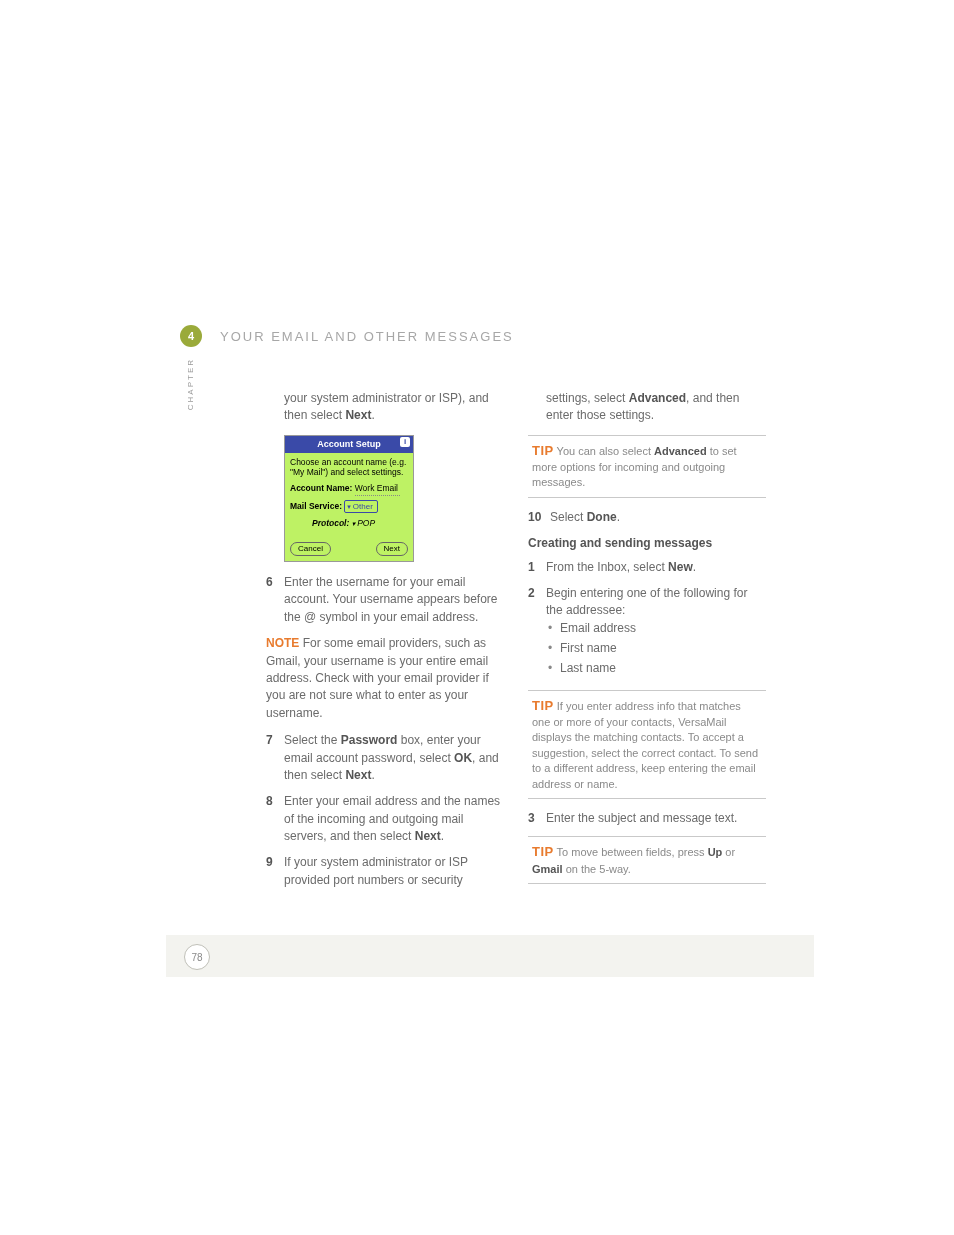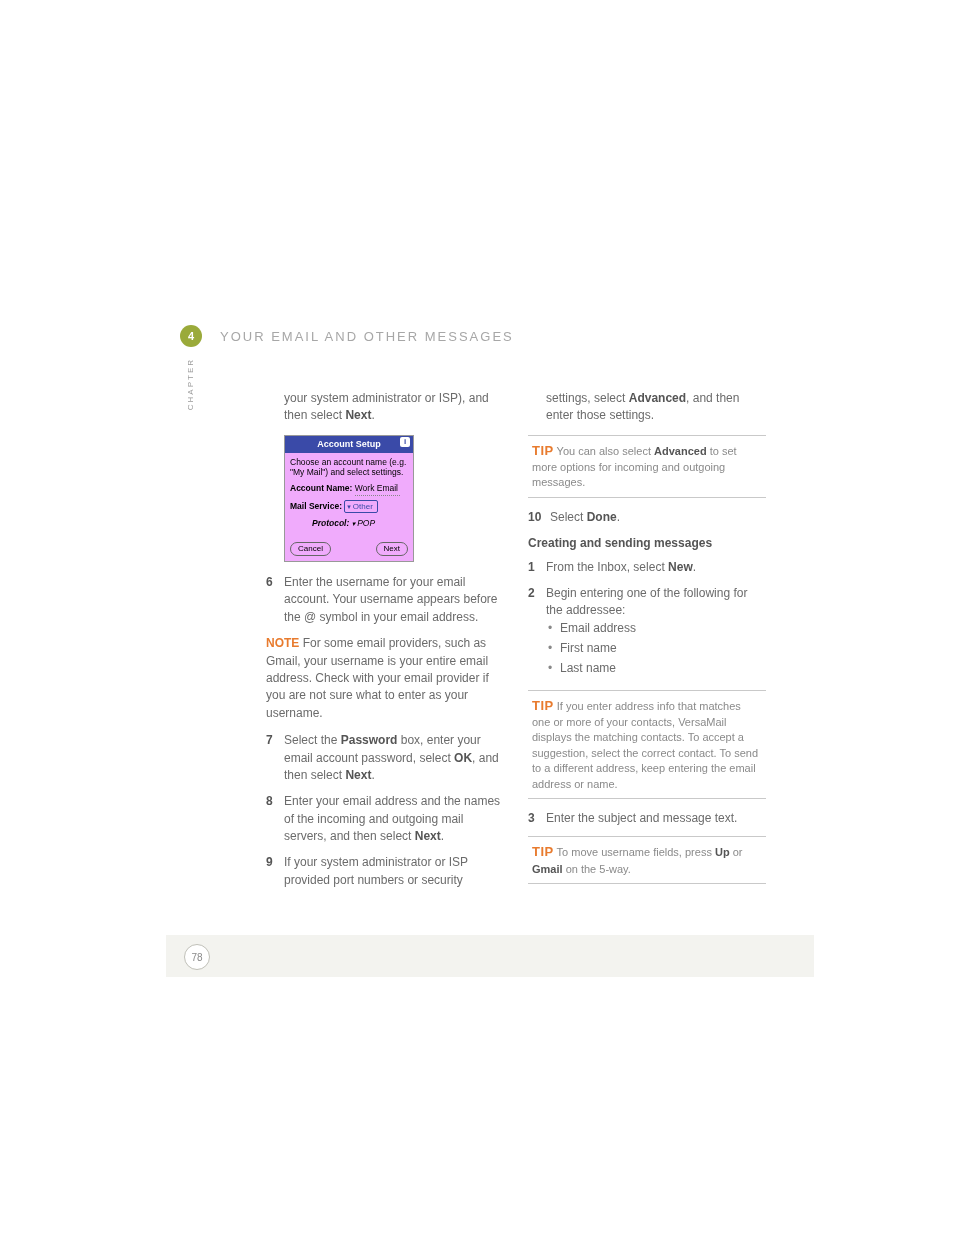--- a/index.html
+++ b/index.html
@@ -61,21 +61,21 @@
     line-height: 1.45;
     color: #6b6b6b;
   }
   .para { margin-bottom: 10px; }
   .bold { font-weight: bold; color: #555; }
   .note-label { color: #e87b2e; font-weight: bold; }
   .screenshot {
     width: 130px;
     margin: 8px 0 12px 0;
     border: 1px solid #999;
-    background: #f0abfc;
+    background: #bef264;
   }
   .ss-titlebar {
     background: #3a4aa8;
     color: #fff;
     font-size: 9px;
     font-weight: bold;
     text-align: center;
     padding: 2px 4px;
     position: relative;
   }
@@ -313,21 +313,21 @@
     <div class="tipbox">
       <span class="tip-label">TIP</span><span> If you enter address info that matches one or more of your contacts, VersaMail displays the matching contacts. To accept a suggestion, select the correct contact. To send to a different address, keep entering the email address or name.</span>
     </div>
 
     <div class="step">
       <div class="step-num">3</div>
       <div class="step-body">Enter the subject and message text.</div>
     </div>
 
     <div class="tipbox">
-      <span class="tip-label">TIP</span><span> To move username fields, press </span><span class="bold">Up</span><span> or </span><span class="bold">Gmail</span><span> on the 5-way.</span>
+      <span class="tip-label">TIP</span><span> To move between fields, press </span><span class="bold">Up</span><span> or </span><span class="bold">Gmail</span><span> on the 5-way.</span>
     </div>
   </div>
 
 </div>
 
 <div class="footer-line"></div>
 <div class="footer-bar"></div>
 <div class="page-badge">78</div>
 
 </body></html>

